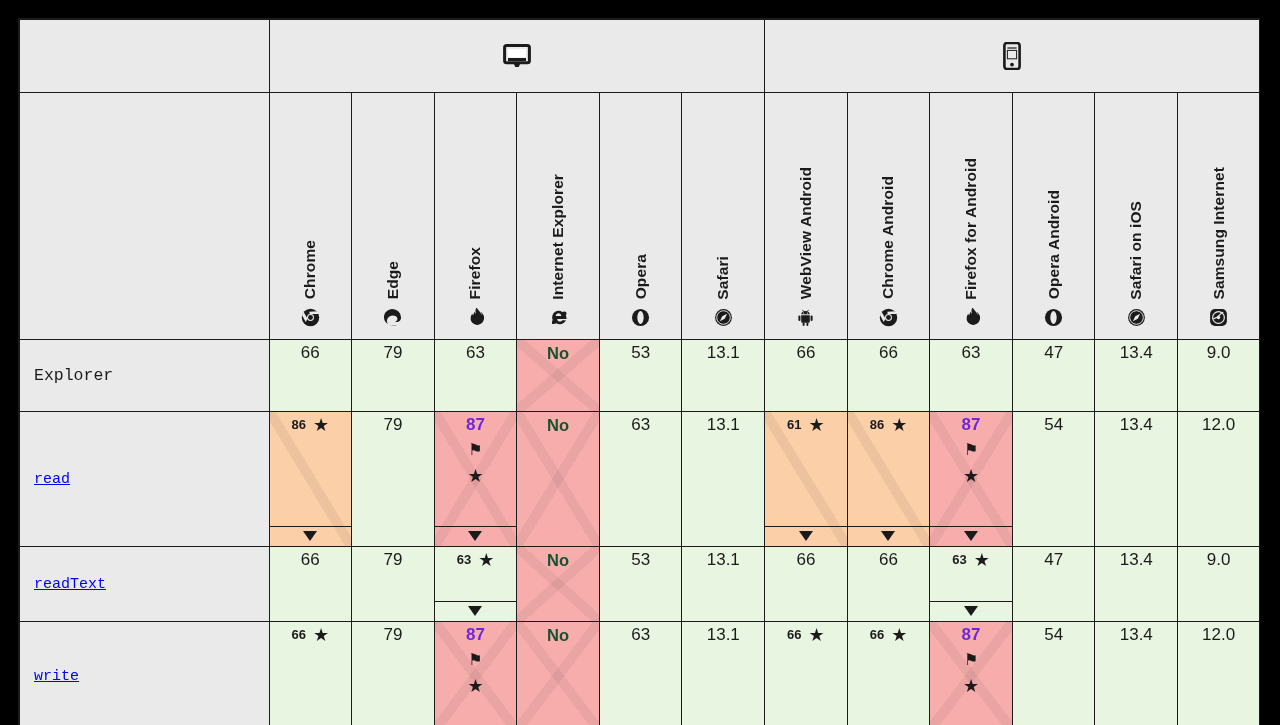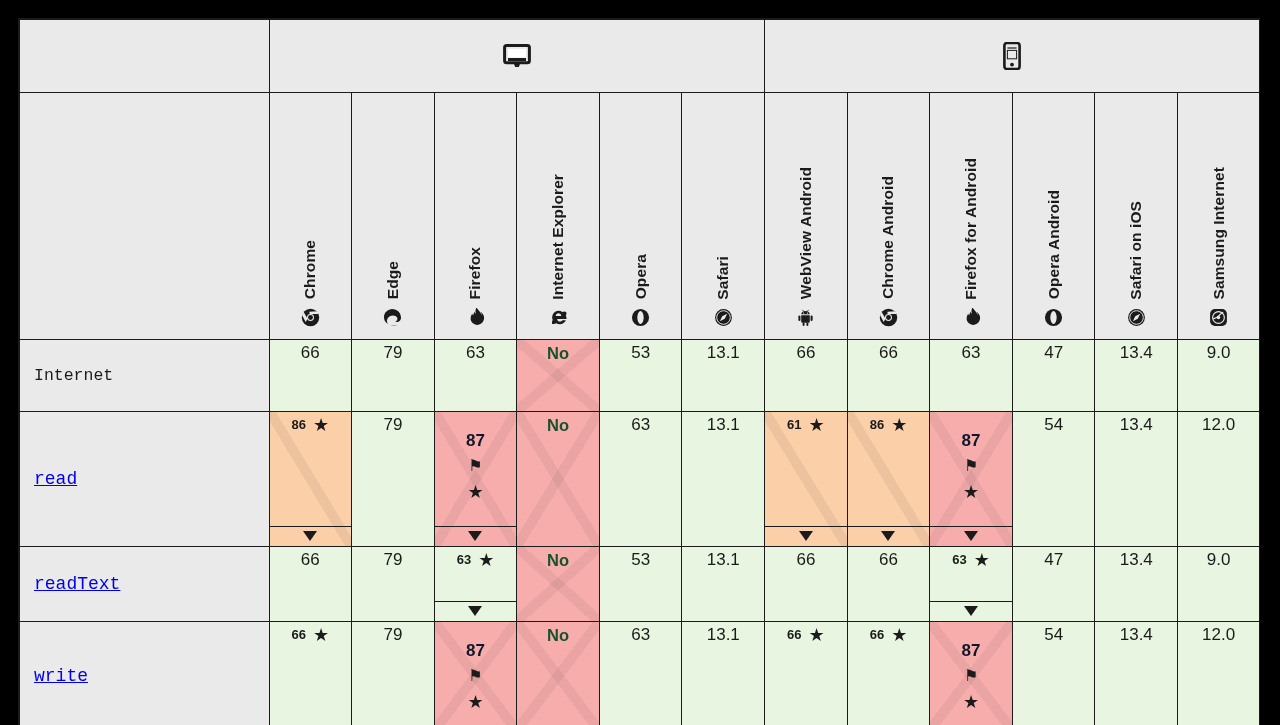--- a/index.html
+++ b/index.html
@@ -85,21 +85,21 @@
     padding: 0 0 0 14px;
     vertical-align: middle;
     font-family: "Liberation Mono", monospace;
     font-size: 16.5px;
     color: #1b1b1b;
   }
   td.feature a {
     color: #0000ee;
     text-decoration: underline;
     font-family: "Liberation Mono", monospace;
-    font-size: 18px;
+    font-size: 15px;
   }
 
   
   td.sup {
     border: 1px solid #1b1b1b;
     padding: 0;
     vertical-align: top;
     position: relative;
     overflow: hidden;
     text-align: center;
@@ -117,21 +117,21 @@
   }
   .numline {
     display: flex; align-items: center; justify-content: center;
     gap: 7px;
     font-size: 17px;
     color: #1b1b1b;
     line-height: 1;
   }
   .numline .num { font-size: 13px; font-weight: bold; }
   .stack { display:flex; flex-direction: column; align-items:center; gap: 9px; }
-  .stack .num { font-size: 17px; font-weight: bold; color:#0f172a; line-height:1;margin-top:16px; }
+  .stack .num { font-size: 17px; font-weight: bold; color:#6d28d9; line-height:1; }
   .mark { font-size: 18px; line-height: 1; color: #1b1b1b; }
   .mark.flag { font-size: 16px; }
   .no-txt { font-size: 16.5px; font-weight: bold; color: #14532d; }
 
   
   .bg-yes { background: #e8f5e0; }
   .bg-no  { background: #f8adad; }
   .bg-partial { background: #fbcfa8; }
 
   
@@ -360,21 +360,21 @@
                   <circle cx="12" cy="12" r="2.2" fill="#eaeaea"></circle>
                 </svg>
               </span>
               <span class="label">Samsung Internet</span>
             </div>
           </th>
         </tr>
     </thead>
     <tbody id="tbody">
         <tr class="r-clipboard">
-          <td class="feature"><span>Internet</span></td>
+          <td class="feature"><span>Explorer</span></td>
           <td class="sup bg-yes">
             <div class="cell-inner">
               <span class="numline">66</span>
             </div>
           </td>
           <td class="sup bg-yes">
             <div class="cell-inner">
               <span class="numline">79</span>
             </div>
           </td>

